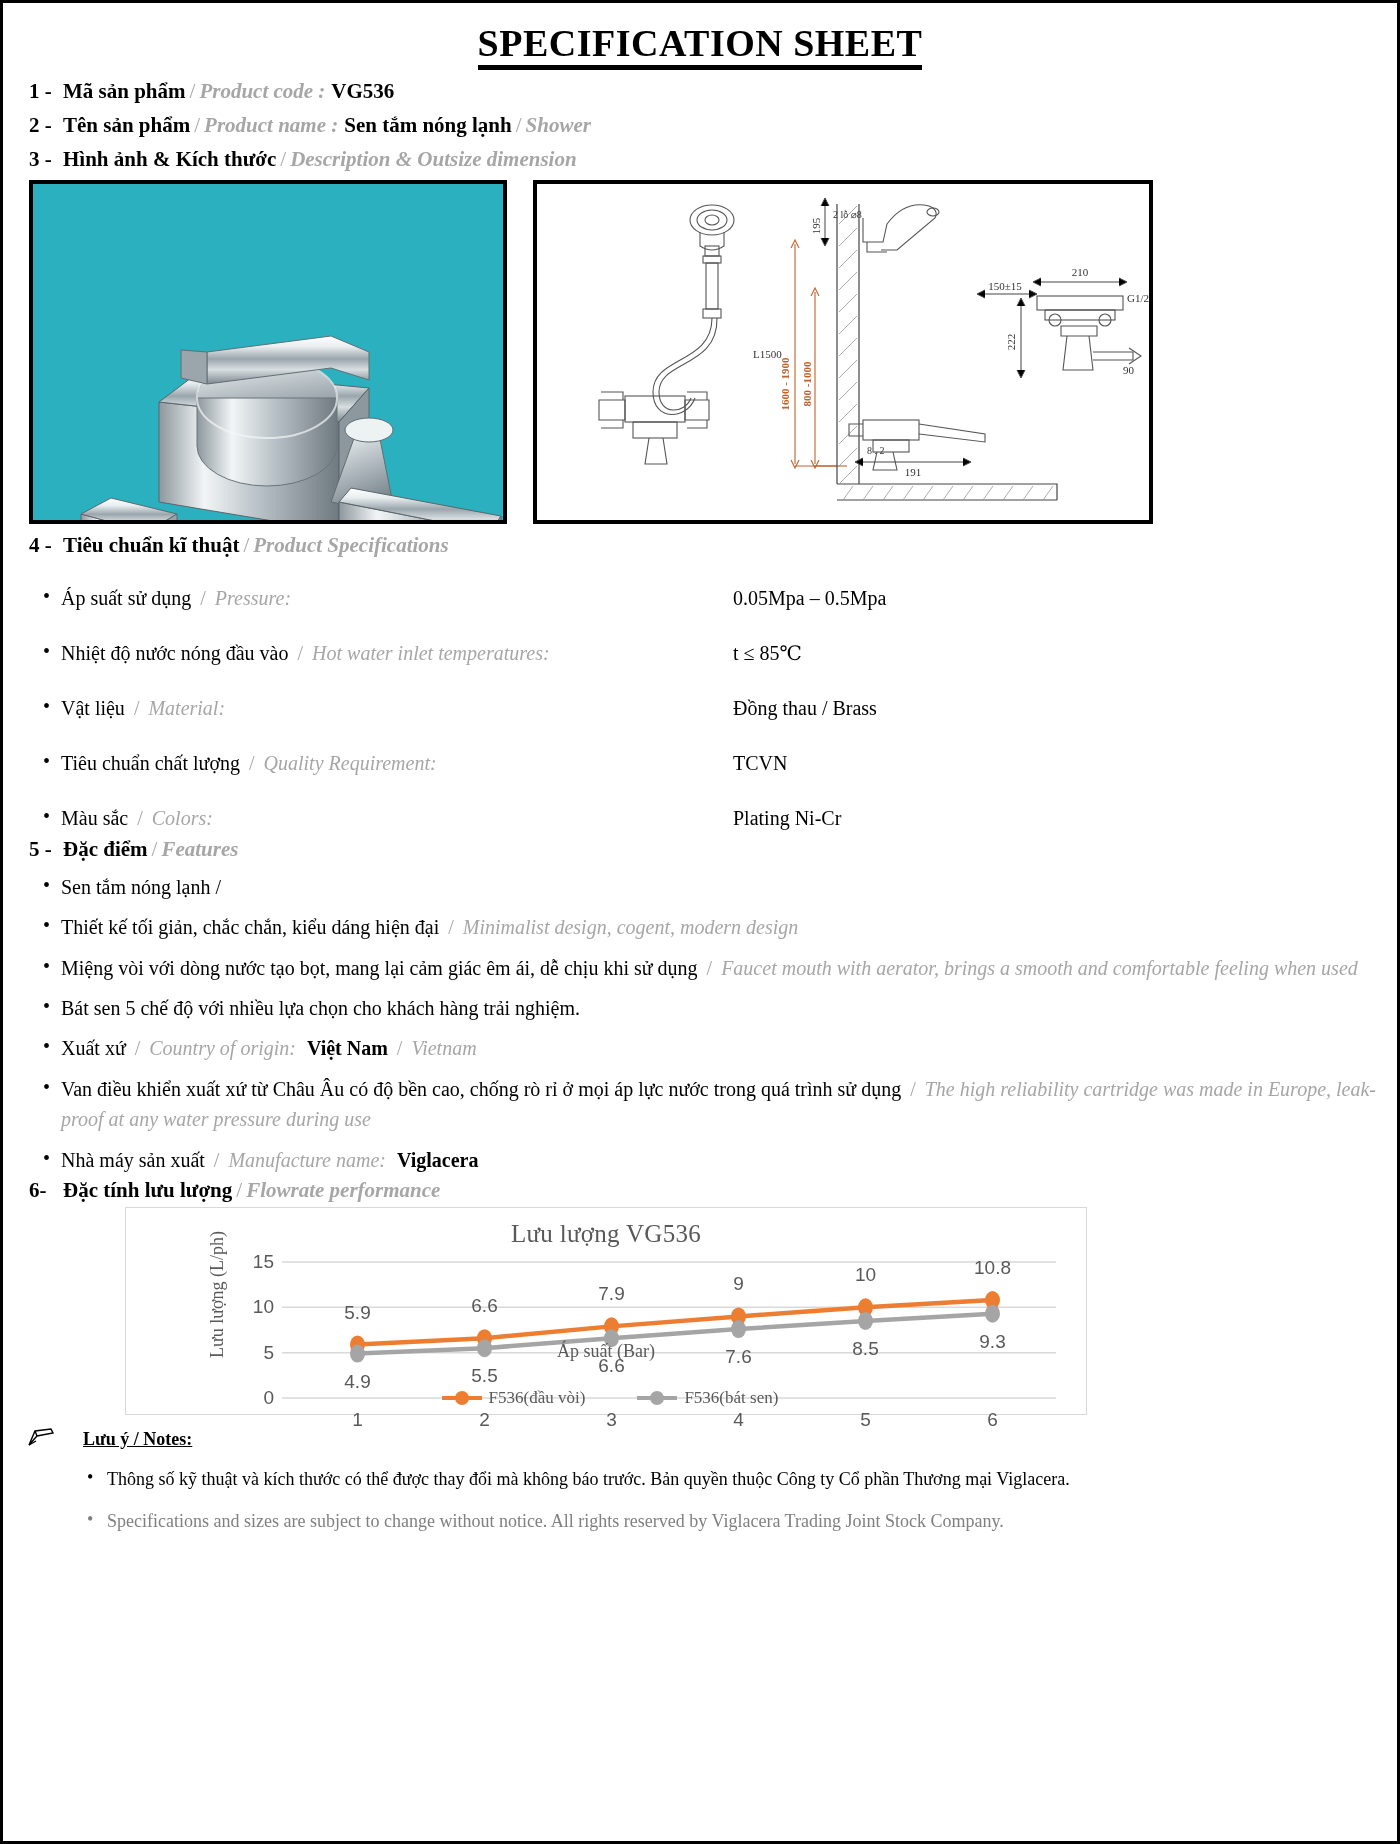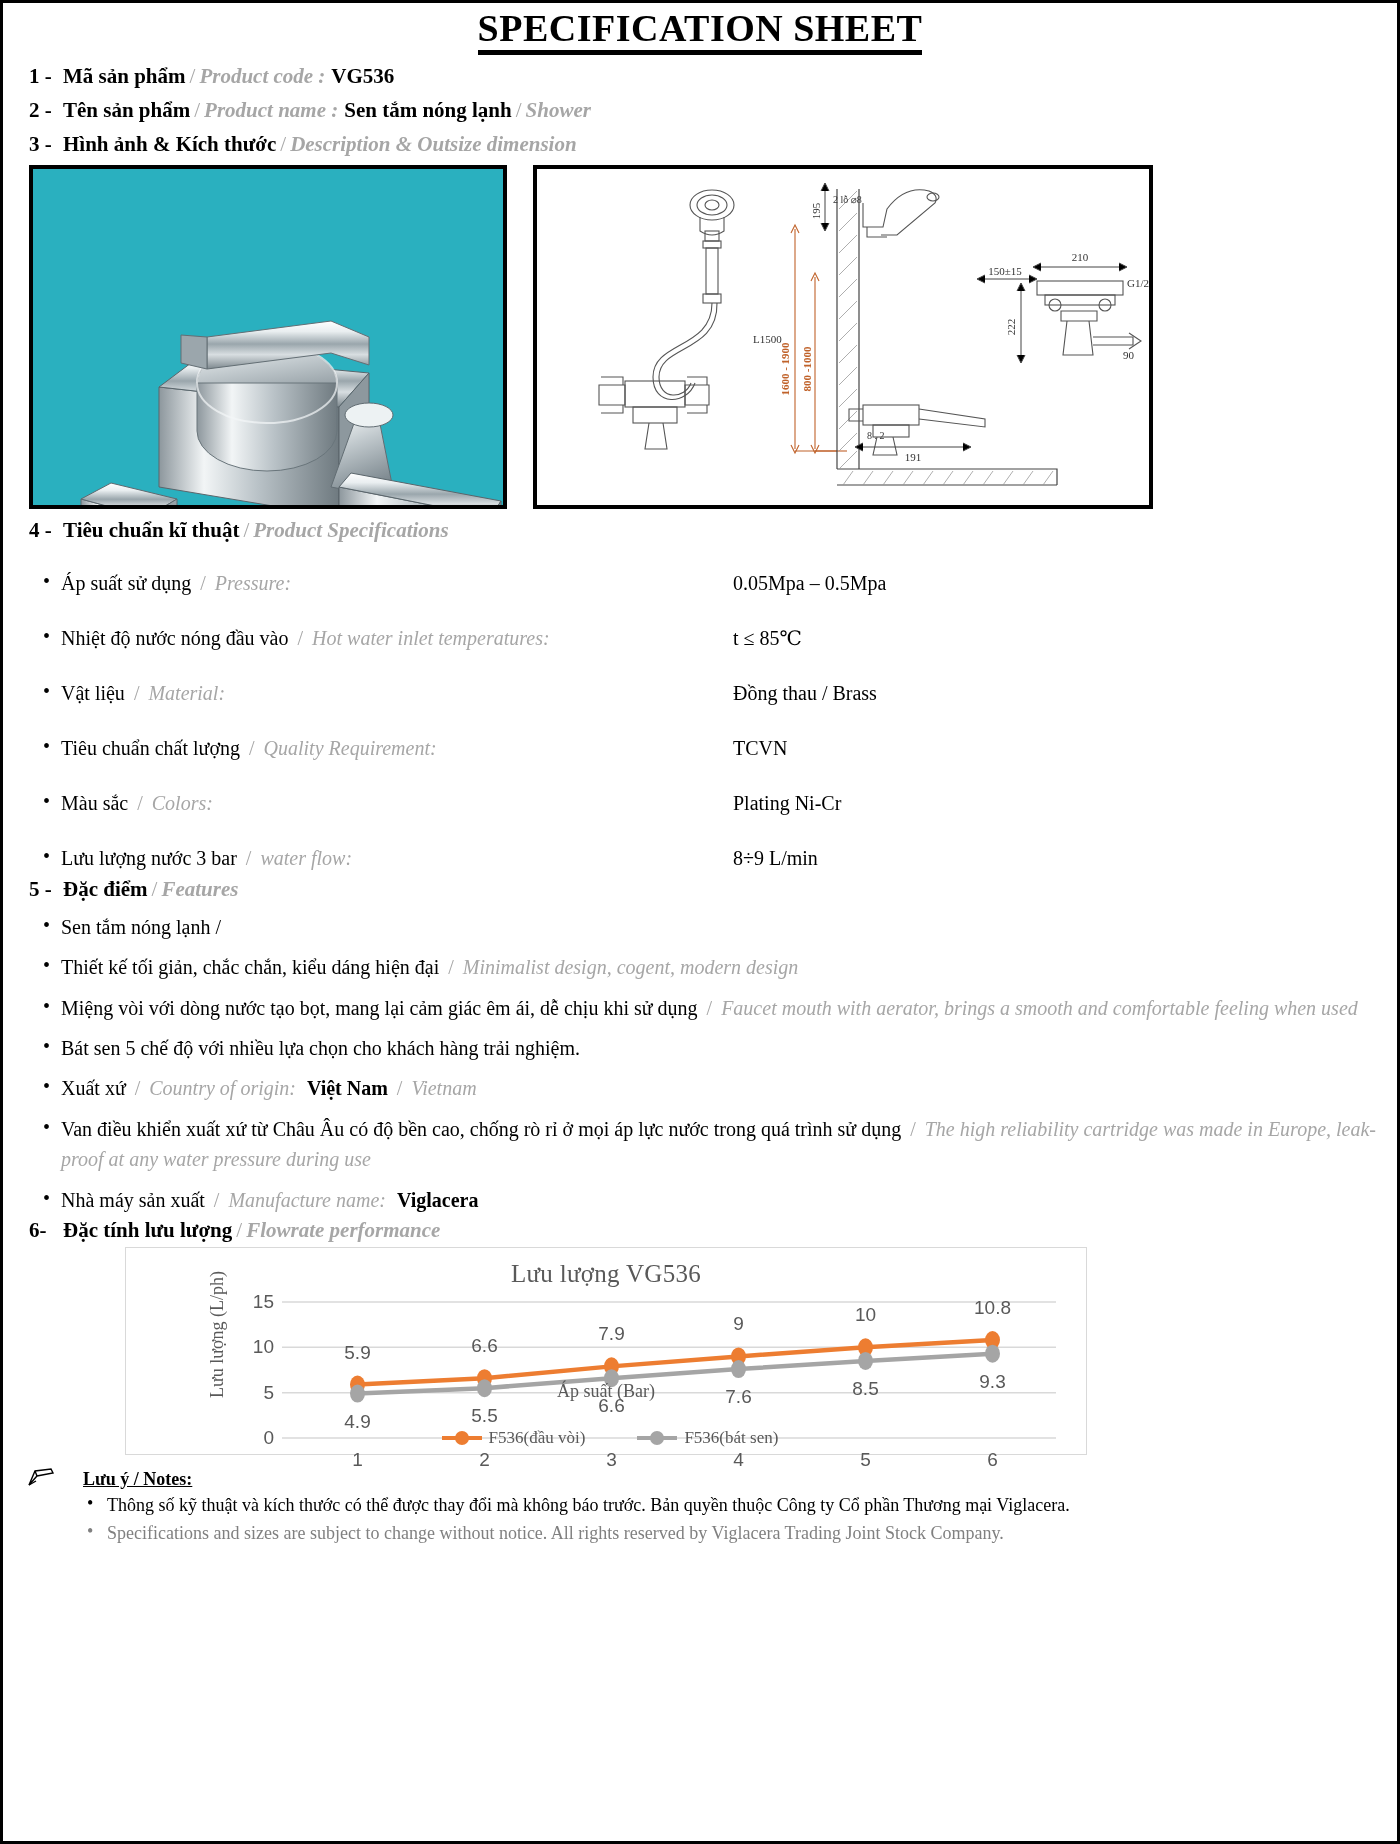--- a/index.html
+++ b/index.html
@@ -3,21 +3,21 @@
 <meta charset="utf-8">
 <style>
   * { box-sizing: border-box; margin: 0; padding: 0; }
   html, body { width: 1400px; height: 1844px; background: #fff; }
   body {
     font-family: "Liberation Serif", "DejaVu Serif", serif;
     color: #000;
     position: relative;
     border: 3px solid #000;
   }
-  .page { position: relative; width: 1394px; height: 1838px; padding: 0 14px; }
+  .page { position: relative; width: 1394px; height: 1838px; padding: 15px 14px; }
 
   
   .title-wrap { text-align: center; padding-top: 6px; }
   .title {
     display: inline-block;
     font-size: 38px;
     font-weight: bold;
     letter-spacing: .5px;
     border-bottom: 5px solid #000;
     padding-bottom: 1px;
@@ -100,21 +100,21 @@
   }
 
   
   .notes { margin-top: 14px; padding-left: 24px; position: relative; }
   .notes-title {
     font-size: 18px; font-weight: bold; text-decoration: underline;
     padding-left: 42px;
     margin-top: 10px;
   }
   .pen-icon { position: absolute; left: 8px; top: -2px; }
-  .note { font-size: 18px; position: relative; padding-left: 66px; line-height: 1.45; margin-top: 2px; }
+  .note { font-size: 18px; position: relative; padding-left: 66px; line-height: 1.45; margin-top: 16px; }
   .note::before { content: "\2022"; position: absolute; left: 46px; top: -2px; }
   .note.gray { color: #808080; }
 </style>
 </head>
 <body>
 
 <div class="page">
 
   <div class="title-wrap">
     <span class="title">SPECIFICATION SHEET</span>
@@ -351,28 +351,20 @@
       </div>
       <div class="right">TCVN</div>
     </div>
     <div class="spec-row">
       <div class="left">
         <span>Màu sắc</span>
         <span class="slash">/</span>
         <span class="en" style="font-weight:normal">Colors:</span>
       </div>
       <div class="right">Plating Ni-Cr</div>
-    </div>
-    <div class="spec-row">
-      <div class="left">
-        <span>Lưu lượng nước 3 bar</span>
-        <span class="slash">/</span>
-        <span class="en" style="font-weight:normal">water flow:</span>
-      </div>
-      <div class="right">8÷9 L/min</div>
     </div>
   </div>
 
   <div class="numline" style="margin-top:4px">
     <span class="num">5 -</span>
     <span class="vn">Đặc điểm</span>
     <span class="slash">/</span>
     <span class="en">Features</span>
   </div>
 

